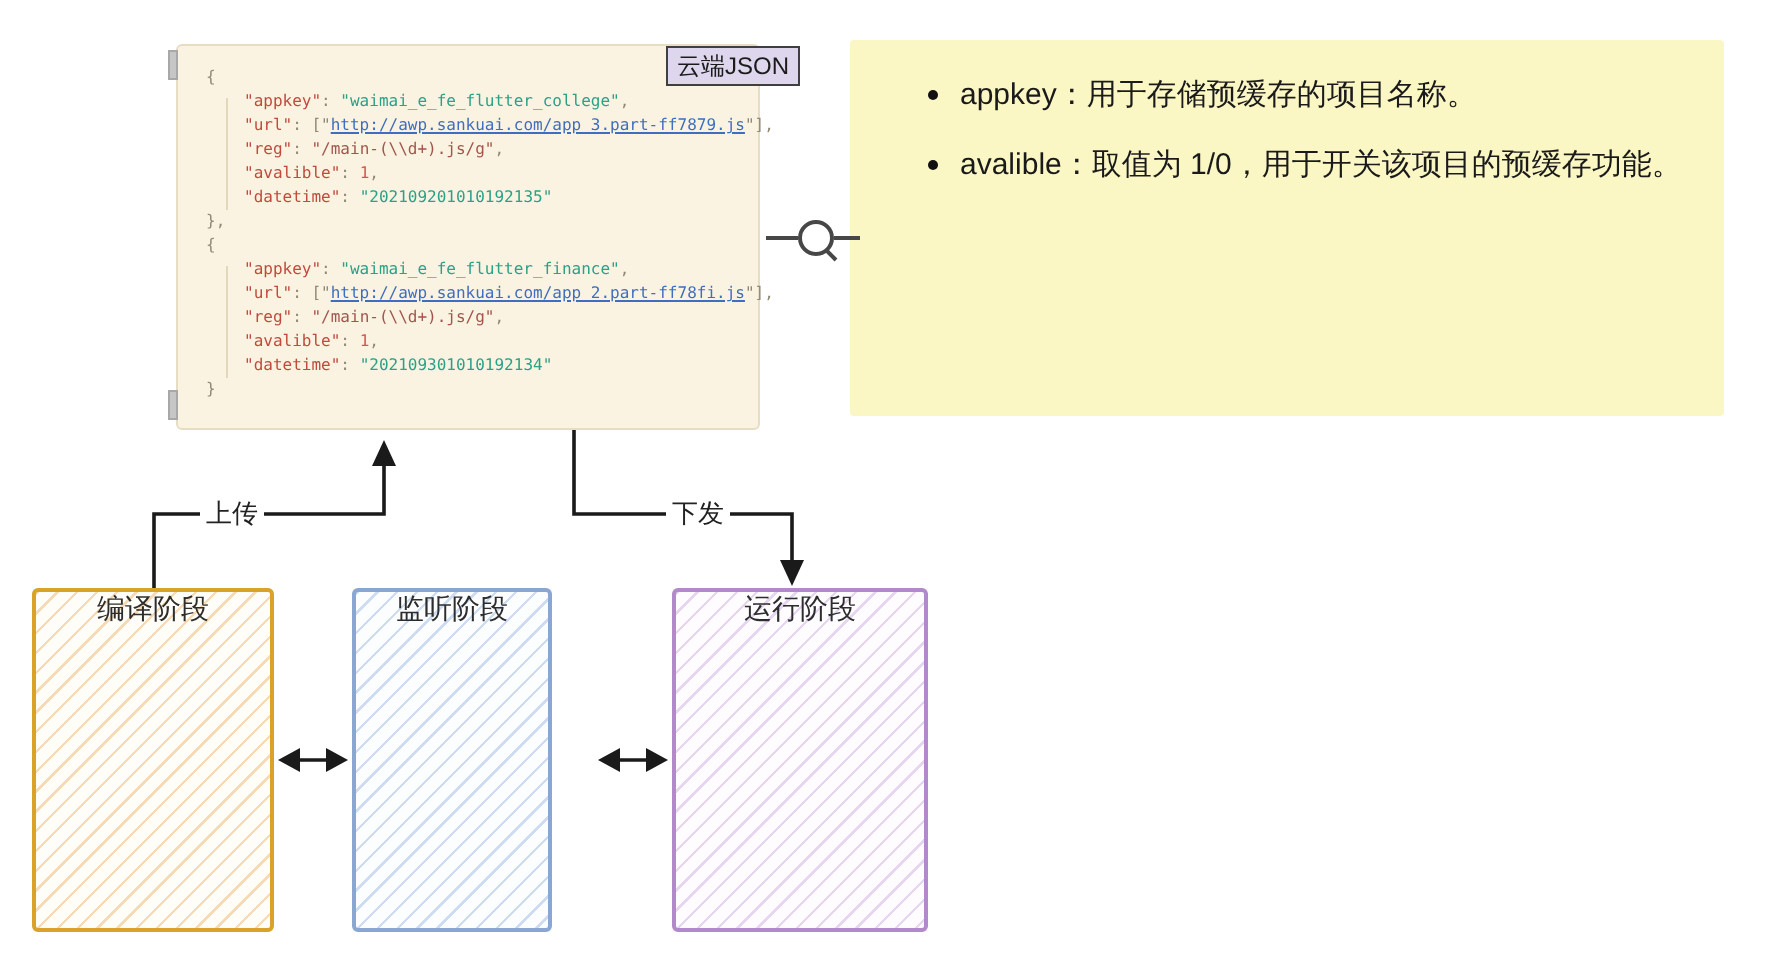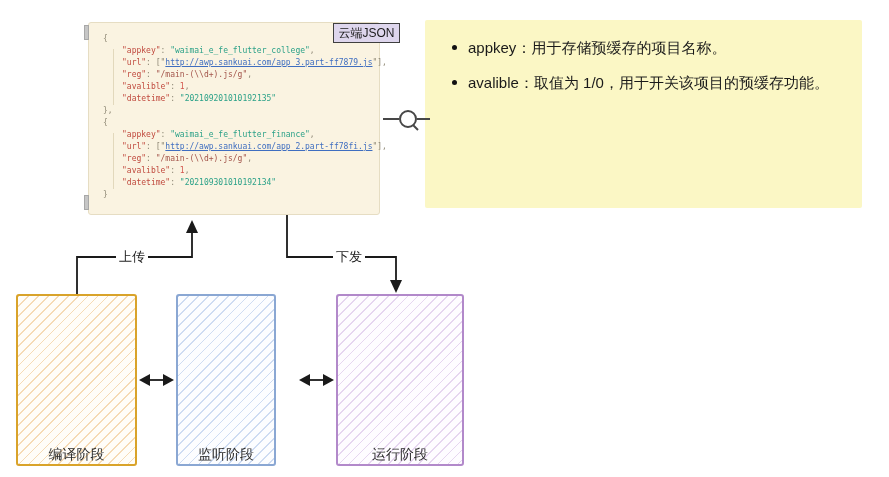--- a/index.html
+++ b/index.html
@@ -74,20 +74,21 @@
   .note-panel {
     position: absolute;
     left: 425px; top: 20px;
     width: 437px; height: 188px;
     background: var(--note-bg);
     border-radius: 2px;
   }
   .note-list {
     list-style: none;
     padding-top: 10px;
+    padding-left: 12px;
   }
   .note-list li {
     position: relative;
     height: 35px;
     line-height: 35px;
     padding-left: 43px;
     font-size: 15px;
     color: #1a1a1a;
     white-space: nowrap;
   }
@@ -113,31 +114,31 @@
   .flow-label {
     position: absolute;
     top: 249px;
     height: 16px;
     line-height: 16px;
     padding: 0 3px;
     background: #ffffff;
     font-size: 13px;
     color: #222;
   }
-  .label-upload { left: 116px; }
+  .label-upload { left: 100px; }
   .label-dispatch { left: 333px; }
 
   
   .phase-box {
     position: absolute;
     top: 294px;
     height: 172px;
     border-radius: 3px;
     display: flex;
-    align-items: flex-end;
+    align-items: flex-start;
     justify-content: center;
   }
   .phase-label { font-size: 14px; color: #2d2d2d; }
   .phase-compile {
     left: 16px; width: 121px;
     border: 2px solid var(--compile-border);
     background:
       repeating-linear-gradient(135deg, var(--compile-hatch) 0, var(--compile-hatch) 1.2px, transparent 1.2px, transparent 7px),
       #fffdf8;
   }

